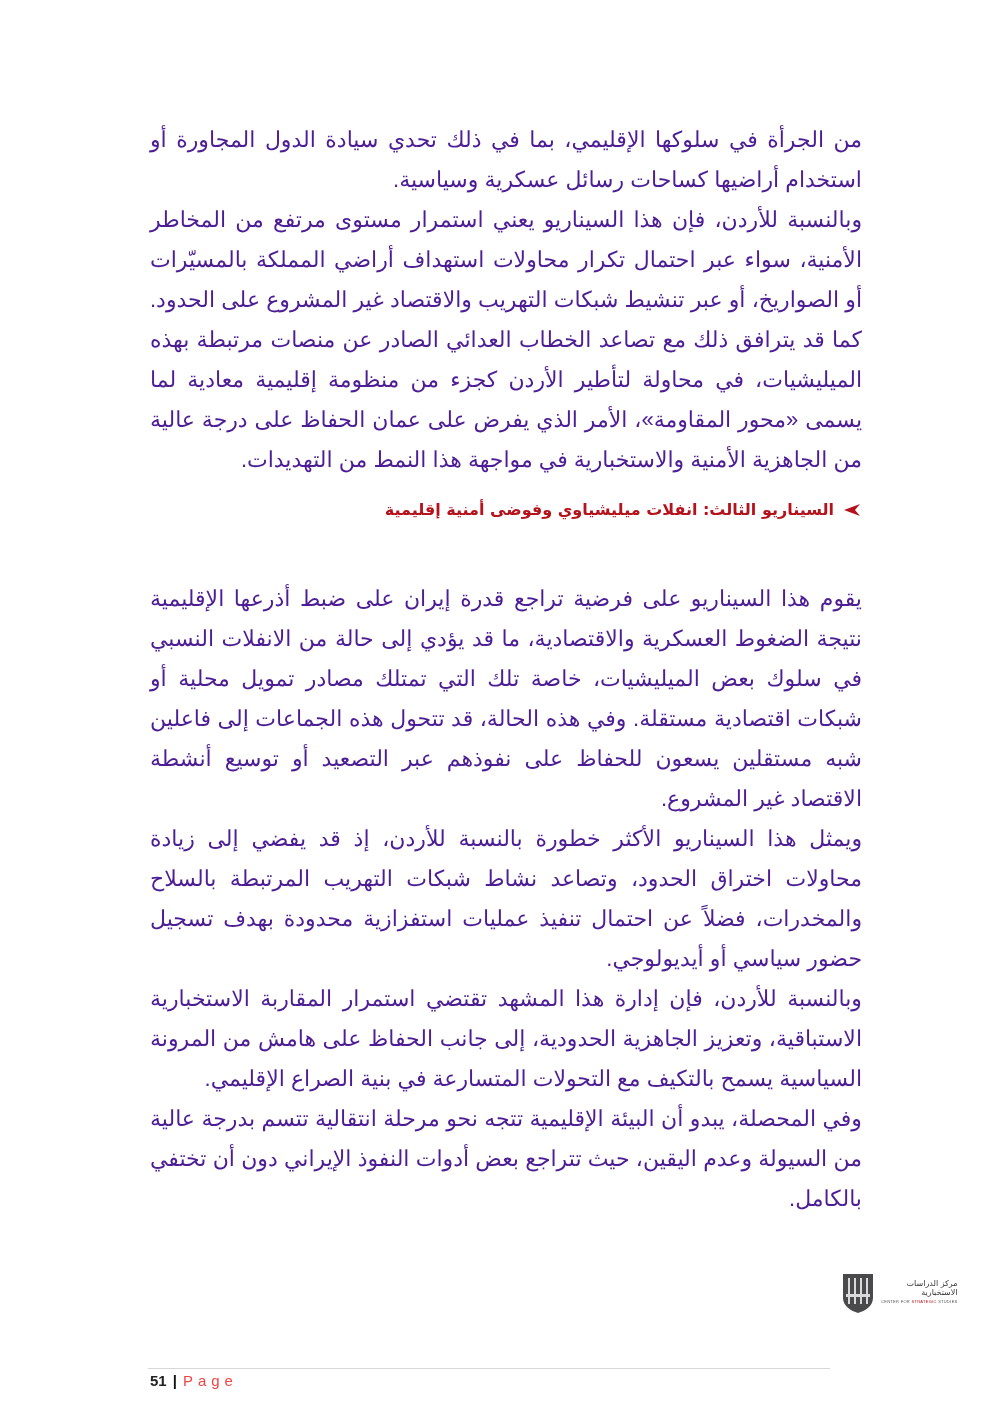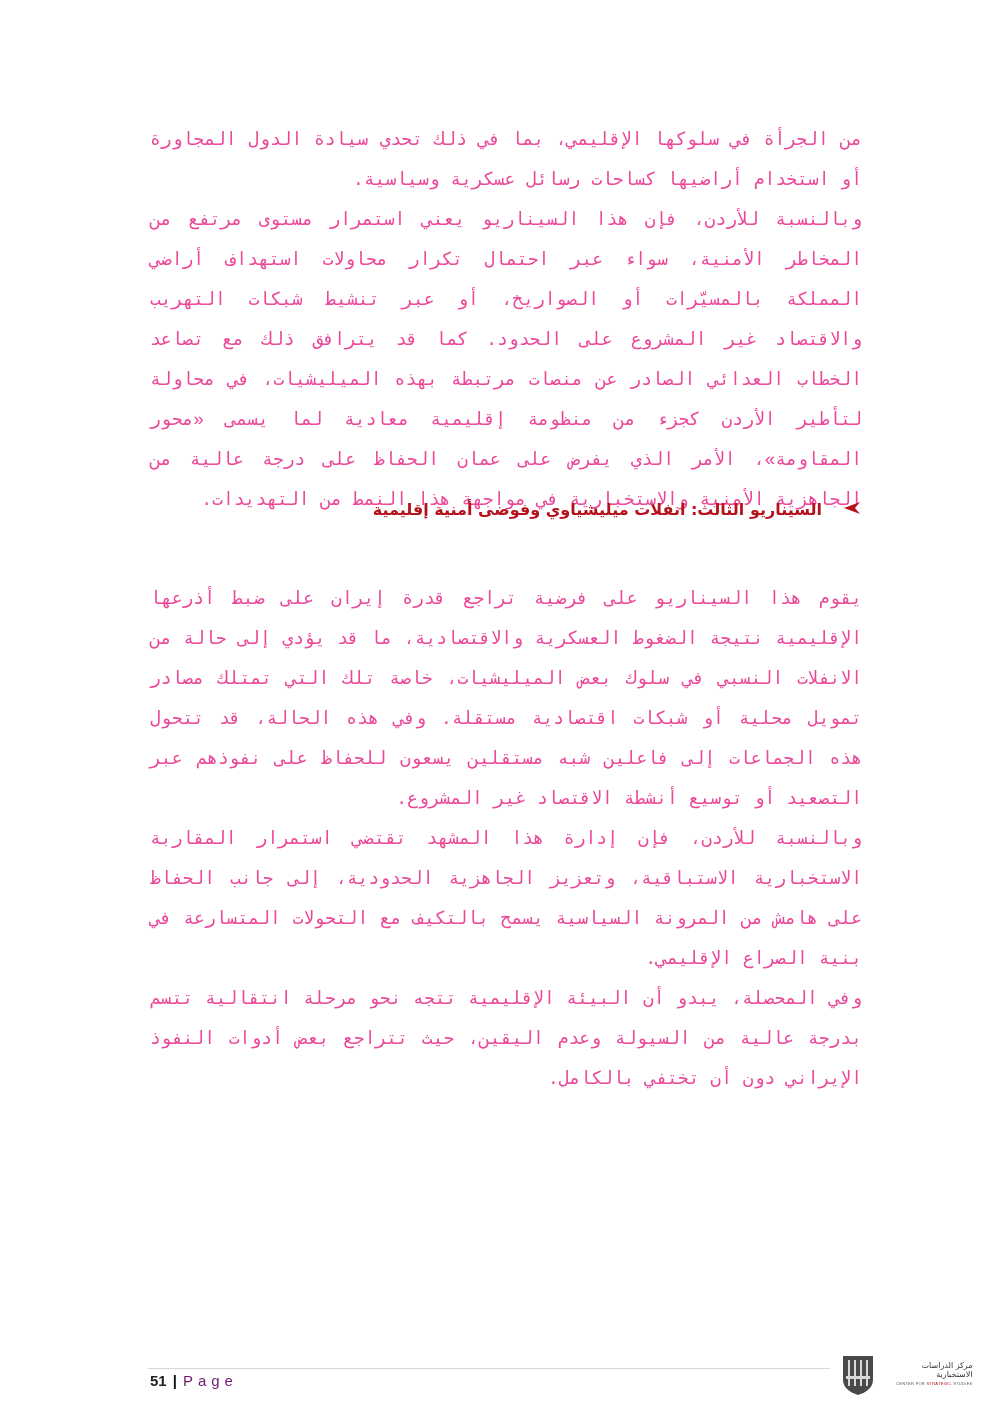--- a/index.html
+++ b/index.html
@@ -4,39 +4,39 @@
   <style>
     html, body { margin: 0; padding: 0; background: #ffffff; }
     body { width: 1000px; height: 1414px; position: relative; overflow: hidden; }
     .page { position: absolute; left: 0; top: 0; width: 1000px; height: 1414px; }
     .text-block {
       position: absolute;
       left: 150px;
       width: 712px;
       direction: rtl;
       text-align: justify;
-      font-family: Liberation Mono, monospace;
-      font-size: 18px;
-      color: #ec4899;
+      font-family: Liberation Sans, sans-serif;
+      font-size: 22px;
+      color: #4c1d95;
     }
     .text-block p {
       margin: 0;
       line-height: 40px;
       text-align-last: right;
     }
     .block1 { top: 120px; }
     .block2 { top: 579px; }
     .heading {
       position: absolute;
       top: 500px;
       right: 140px;
       direction: rtl;
       display: flex;
-      align-items: flex-start;
-      gap: 22px;
+      align-items: center;
+      gap: 10px;
       font-family: "DejaVu Sans", sans-serif;
       font-weight: bold;
       font-size: 16px;
       color: #b5121b;
     }
     .heading .arrow {
       display: inline-block;
       width: 16px; height: 16px;
     }
     .footer-line {
@@ -53,28 +53,28 @@
       top: 1372px;
       font-family: "Liberation Sans", sans-serif;
       font-size: 15px;
       color: #222;
       display: flex;
       align-items: center;
       gap: 6px;
     }
     .page-num .num { font-weight: bold; }
     .page-num .sep { font-weight: bold; color: #111; }
-    .page-num .lbl { color: #701a75; letter-spacing: 5px; }
+    .page-num .lbl { color: #ef4444; letter-spacing: 5px; }
     .logo {
       position: absolute;
       left: 840px;
-      top: 1352px;
+      top: 1270px;
       display: flex;
       align-items: center;
-      gap: 20px;
+      gap: 5px;
     }
     .logo .shield { width: 36px; height: 44px; }
     .logo .logo-text {
       direction: rtl;
       font-family: "DejaVu Sans", sans-serif;
       font-size: 8px;
       line-height: 9px;
       color: #333;
       text-align: right;
     }
@@ -101,20 +101,21 @@
     <span class="arrow">
       <svg width="16" height="16" viewBox="0 0 16 16">
         <polygon points="16,2 0,8 16,14 11,8" fill="#b5121b"></polygon>
       </svg>
     </span>
     <span>السيناريو الثالث: انفلات ميليشياوي وفوضى أمنية إقليمية</span>
   </div>
 
   <div class="text-block block2">
     <p>يقوم هذا السيناريو على فرضية تراجع قدرة إيران على ضبط أذرعها الإقليمية نتيجة الضغوط العسكرية والاقتصادية، ما قد يؤدي إلى حالة من الانفلات النسبي في سلوك بعض الميليشيات، خاصة تلك التي تمتلك مصادر تمويل محلية أو شبكات اقتصادية مستقلة. وفي هذه الحالة، قد تتحول هذه الجماعات إلى فاعلين شبه مستقلين يسعون للحفاظ على نفوذهم عبر التصعيد أو توسيع أنشطة الاقتصاد غير المشروع.</p>
+    <p>ويمثل هذا السيناريو الأكثر خطورة بالنسبة للأردن، إذ قد يفضي إلى زيادة محاولات اختراق الحدود، وتصاعد نشاط شبكات التهريب المرتبطة بالسلاح والمخدرات، فضلاً عن احتمال تنفيذ عمليات استفزازية محدودة بهدف تسجيل حضور سياسي أو أيديولوجي.</p>
     <p>وبالنسبة للأردن، فإن إدارة هذا المشهد تقتضي استمرار المقاربة الاستخبارية الاستباقية، وتعزيز الجاهزية الحدودية، إلى جانب الحفاظ على هامش من المرونة السياسية يسمح بالتكيف مع التحولات المتسارعة في بنية الصراع الإقليمي.</p>
     <p>وفي المحصلة، يبدو أن البيئة الإقليمية تتجه نحو مرحلة انتقالية تتسم بدرجة عالية من السيولة وعدم اليقين، حيث تتراجع بعض أدوات النفوذ الإيراني دون أن تختفي بالكامل.</p>
   </div>
 
   <div class="footer-line"></div>
 
   <div class="page-num">
     <span class="num">51</span>
     <span class="sep">|</span>
     <span class="lbl">Page</span>

